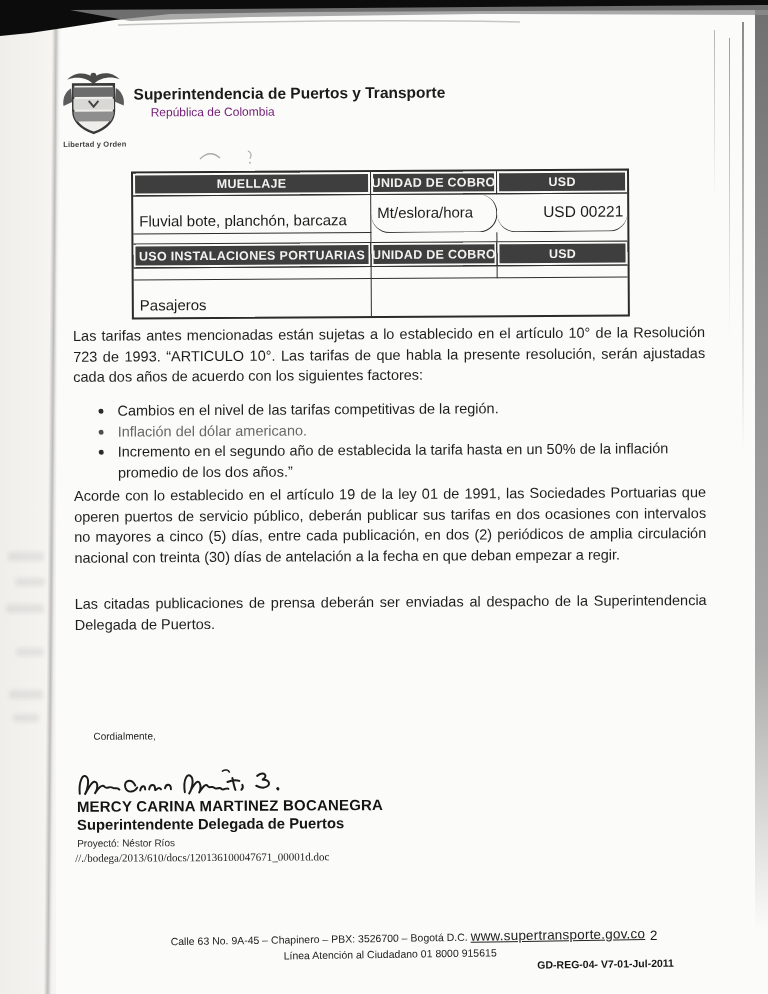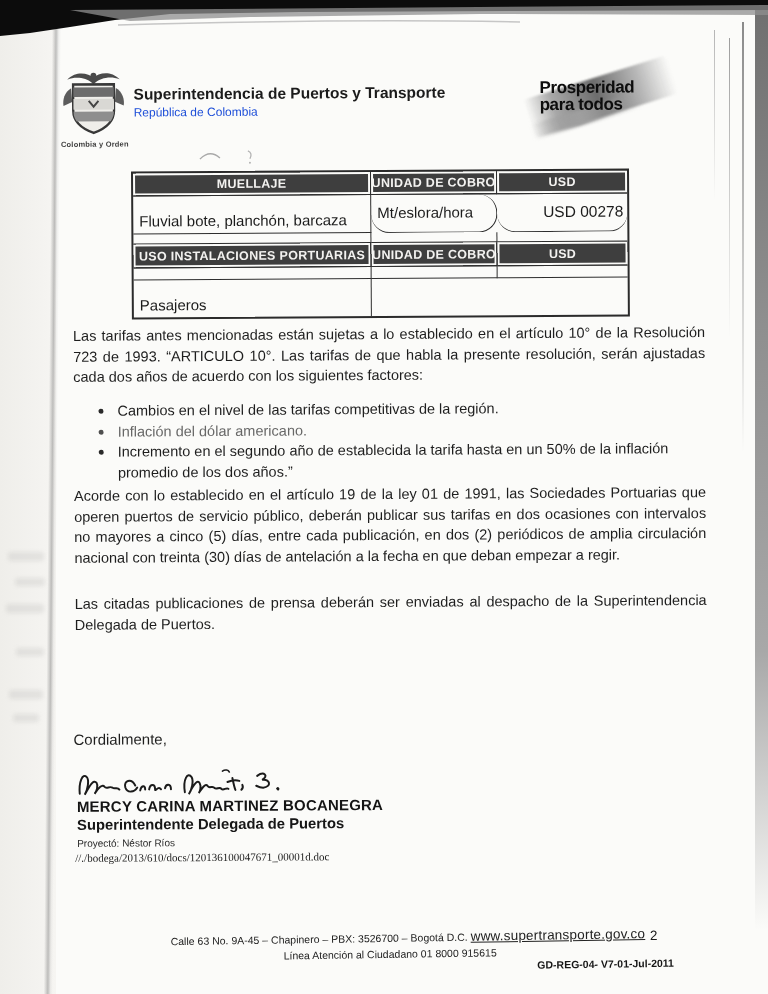--- a/index.html
+++ b/index.html
@@ -19,21 +19,21 @@
     background:linear-gradient(to bottom,#9d9d9d,rgba(170,170,170,0));}
   .paper-edge-3{position:absolute;left:714px;top:30px;width:1px;height:170px;
     background:linear-gradient(to bottom,#b5b5b5,rgba(190,190,190,0));}
   .smudge{position:absolute;background:rgba(110,110,110,.12);filter:blur(2px);border-radius:3px;}
 
   
   .crest{position:absolute;left:62px;top:66px;}
   .crest-caption{position:absolute;left:56px;top:138px;width:82px;text-align:center;
     font-size:7.5px;font-weight:bold;color:#3c3c3c;letter-spacing:.2px;}
   .org-name{position:absolute;left:136px;top:84px;font-size:15.5px;font-weight:bold;color:#1b1b1b;}
-  .org-sub{position:absolute;left:136px;top:104px;font-size:12px;color:#1d4ed8;}
+  .org-sub{position:absolute;left:153px;top:104px;font-size:12px;color:#701a75;}
   .brand{position:absolute;left:534px;top:74px;width:128px;height:66px;}
   .brand-swoosh{position:absolute;left:-6px;top:4px;width:150px;height:40px;transform:rotate(-17deg);
     background:linear-gradient(90deg,rgba(0,0,0,0) 0%,#a9a9a9 18%,#6d6d6d 48%,#b9b9b9 78%,rgba(0,0,0,0) 100%);
     filter:blur(1.2px);border-radius:5px;}
   .brand-swoosh2{position:absolute;left:-2px;top:34px;width:120px;height:16px;transform:rotate(-17deg);
     background:linear-gradient(90deg,rgba(0,0,0,0),#9f9f9f 40%,rgba(0,0,0,0) 95%);filter:blur(1.5px);}
   .brand-text{position:absolute;left:8px;top:6px;font-size:17px;line-height:17px;font-weight:bold;
     color:#0d0d0d;letter-spacing:-.4px;}
 
   .pencil-marks{position:absolute;left:188px;top:144px;}
@@ -54,21 +54,21 @@
 
   
   .content{position:absolute;inset:0;transform:rotate(-.35deg);}
   .para{position:absolute;left:74px;width:632px;font-size:14.5px;line-height:20.5px;
     text-align:justify;color:#1e1e1e;}
   .bullets{position:absolute;left:118px;width:568px;font-size:14.5px;line-height:20.5px;color:#1e1e1e;}
   .bullets .li{position:relative;}
   .bullets .li::before{content:"";position:absolute;left:-19px;top:8px;width:5px;height:5px;
     border-radius:50%;background:#2a2a2a;}
   .bullets .faded{color:#474747;opacity:.82;}
-  .closing{position:absolute;left:72px;top:729px;font-size:15px;}
+  .closing{position:absolute;left:92px;top:729px;font-size:10px;}
 
   
   .sig-script{position:absolute;left:72px;top:762px;}
   .sig-name{position:absolute;left:75px;top:796px;font-size:15px;font-weight:bold;letter-spacing:.2px;color:#141414;}
   .sig-title{position:absolute;left:75px;top:815px;font-size:14.8px;font-weight:bold;color:#161616;}
   .sig-prep{position:absolute;left:75px;top:836px;font-size:10px;color:#2a2a2a;}
   .sig-path{position:absolute;left:73px;top:850px;font-size:11px;font-family:"Liberation Serif",serif;color:#222;}
 
   
   .footer{position:absolute;left:0;top:930px;width:768px;transform:rotate(-.85deg);}
@@ -114,47 +114,39 @@
           </clipPath>
         </defs>
       <path d="M14,17 L56,17 L56,44 C56,56 46,63 35,67 C24,63 14,56 14,44 Z" fill="#efeeea" stroke="#383838" stroke-width="2.4"></path>
       <g clip-path="url(#shieldClip)">
         <rect x="14" y="20" width="42" height="10" fill="#6c6c6c"></rect>
         <rect x="14" y="32" width="42" height="11" fill="#d9d8d4"></rect>
         <path d="M30,34 l5,6 l5,-6" stroke="#444" stroke-width="2" fill="none"></path>
         <rect x="14" y="45" width="42" height="10" fill="#8e8e8e"></rect>
       </g>
     </svg>
-    <div class="crest-caption">Colombia y Orden</div>
+    <div class="crest-caption">Libertad y Orden</div>
     <div class="org-name">Superintendencia de Puertos y Transporte</div>
     <div class="org-sub">República de Colombia</div>
 
-    <div class="brand">
-      <div class="brand-swoosh"></div>
-      <div class="brand-swoosh2"></div>
-      <div class="brand-text">
-        <div>Prosperidad</div>
-        <div>para todos</div>
-      </div>
-    </div>
 
     <svg class="pencil-marks" width="90" height="22">
       <path d="M14,14 Q24,4 34,13" stroke="#a9a9a9" stroke-width="1.4" fill="none"></path>
       <path d="M62,6 q5,2 2,8" stroke="#b3b3b3" stroke-width="1.3" fill="none"></path>
       <circle cx="64" cy="18" r="1" fill="#b3b3b3"></circle>
     </svg>
 
     <div class="tariff">
       <div class="tcell thead">MUELLAJE</div>
       <div class="tcell thead">UNIDAD DE COBRO</div>
       <div class="tcell thead no-r">USD</div>
 
       <div class="tcell tdata v-bottom">Fluvial bote, planchón, barcaza</div>
       <div class="tcell tdata v-center">Mt/eslora/hora</div>
-      <div class="tcell tdata v-center h-right no-r">USD 00278</div>
+      <div class="tcell tdata v-center h-right no-r">USD 00221</div>
 
       <div class="tcell"></div>
       <div class="tcell"></div>
       <div class="tcell no-r"></div>
 
       <div class="tcell thead">USO INSTALACIONES PORTUARIAS</div>
       <div class="tcell thead">UNIDAD DE COBRO</div>
       <div class="tcell thead no-r">USD</div>
 
       <div class="tcell"></div>

